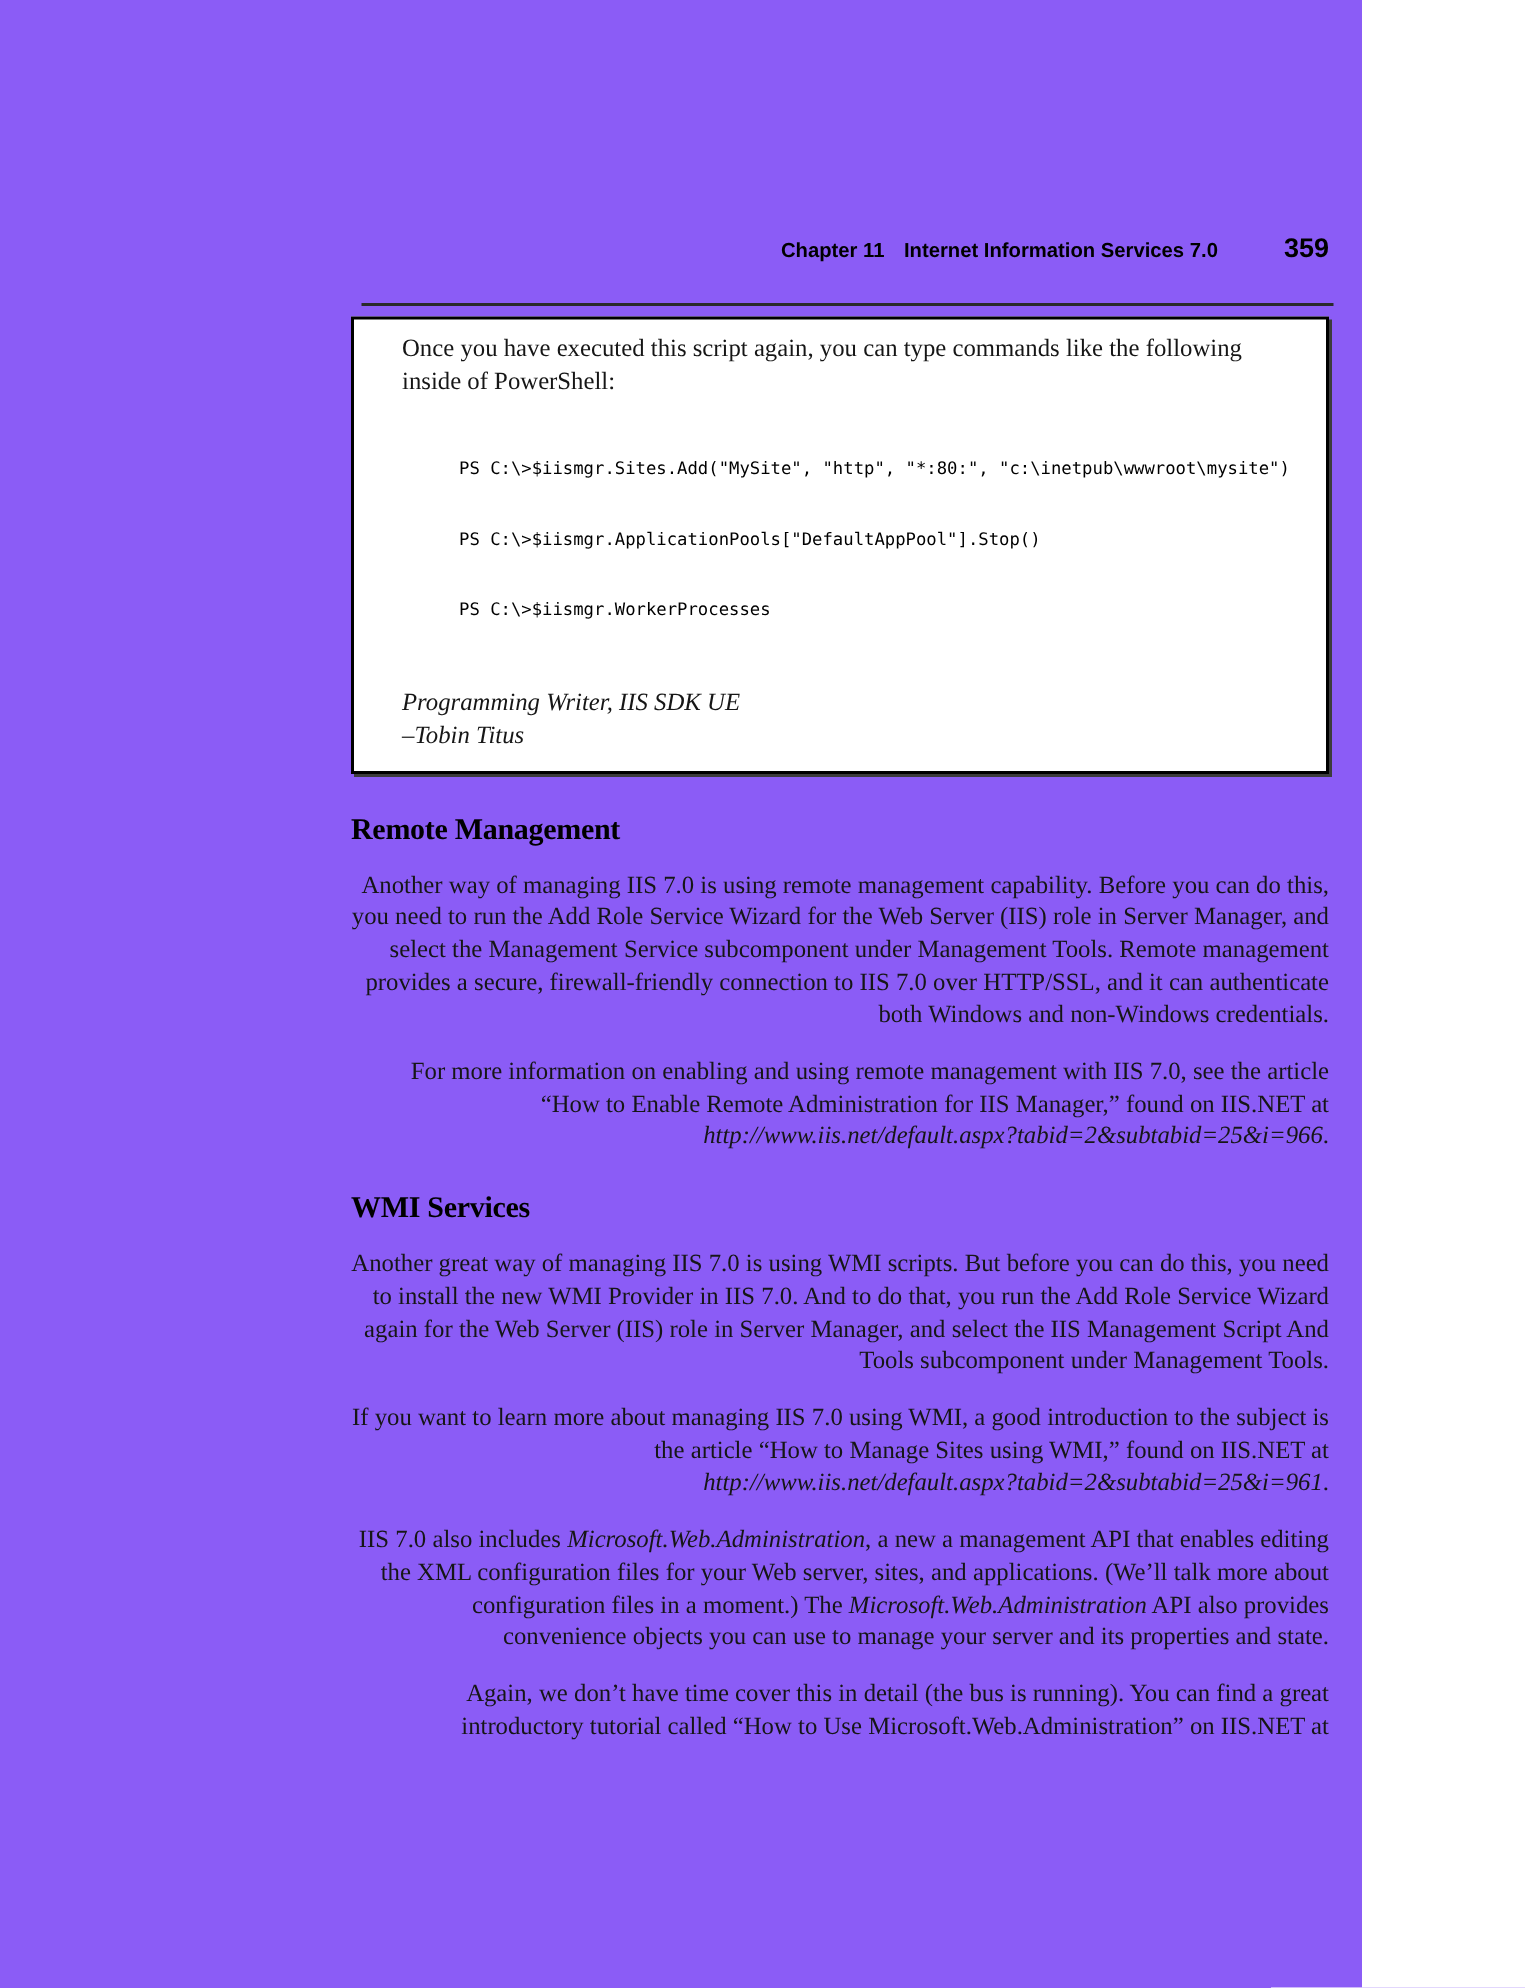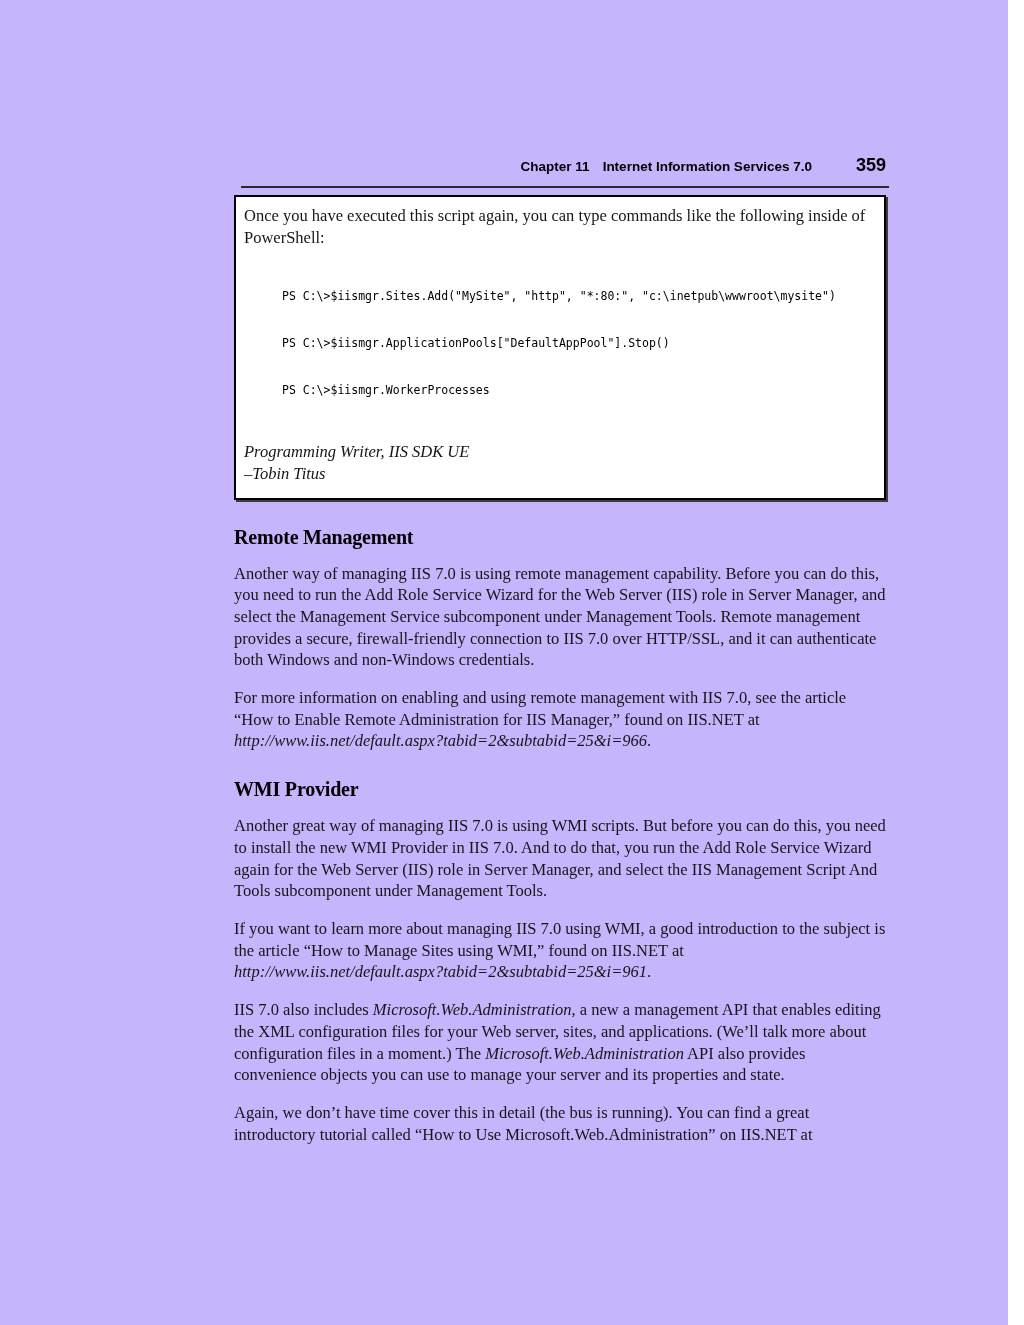--- a/index.html
+++ b/index.html
@@ -2,23 +2,23 @@
 <html><head>
 <meta charset="utf-8">
 <style>
   html, body {
     margin: 0;
     padding: 0;
     background: #ffffff;
   }
   .page {
     position: relative;
-    width: 1008px;
+    width: 908px;
     height: 1325px;
-    background: #c4b5fd;
+    background: #8b5cf6;
     color: #161616;
     overflow: hidden;
   }
   .content {
     position: absolute;
     left: 234px;
     top: 157px;
     width: 652px;
     font-family: "Liberation Serif", serif;
     font-size: 16.5px;
@@ -34,24 +34,24 @@
     font-size: 13.5px;
     line-height: 16px;
     color: #000;
   }
   .runhead .chapter { margin-right: 13px; }
   .runhead .pagenum { margin-left: 44px; font-size: 18px; }
 
   
   .sidebar-box {
     position: relative;
-    margin-top: 20px;
+    margin-top: 36px;
     border: 2px solid #000;
     box-shadow: 2px 2px 0 #3c3c3c;
-    padding: 8px 14px 13px 8px;
+    padding: 8px 14px 13px 32px;
     background: #fff;
   }
   .sidebar-box::before {
     content: "";
     position: absolute;
     left: 5px;
     right: -5px;
     top: -11px;
     height: 2px;
     background: #2a2a2a;
@@ -72,21 +72,21 @@
   
   .section-heading {
     font-family: Liberation Serif, serif;
     font-weight: 700;
     font-size: 20px;
     line-height: 24px;
     letter-spacing: -0.2px;
     color: #000;
     margin: 25px 0 14px 0;
   }
-  .body-para { margin: 0 0 16px 0; }
+  .body-para { margin: 0 0 16px 0; text-align: right; }
   .body-para .i { font-style: italic; }
 </style>
 </head>
 <body>
 
 <div class="page">
   <div class="content">
 
     <div class="runhead">
       <span class="chapter">Chapter 11</span>
@@ -105,21 +105,21 @@
       <p class="attribution">–Tobin Titus</p>
     </div>
 
     <section>
       <h2 class="section-heading">Remote Management</h2>
       <p class="body-para"><span>Another way of managing IIS 7.0 is using remote management capability. Before you can do this, you need to run the Add Role Service Wizard for the Web Server (IIS) role in Server Manager, and select the Management Service subcomponent under Management Tools. Remote management provides a secure, firewall-friendly connection to IIS 7.0 over HTTP/SSL, and it can authenticate both Windows and non-Windows credentials.</span></p>
       <p class="body-para"><span>For more information on enabling and using remote management with IIS 7.0, see the article “How to Enable Remote Administration for IIS Manager,” found on IIS.NET at </span><span class="i">http://www.iis.net/default.aspx?tabid=2&amp;subtabid=25&amp;i=966</span><span>.</span></p>
     </section>
 
     <section>
-      <h2 class="section-heading">WMI Provider</h2>
+      <h2 class="section-heading">WMI Services</h2>
       <p class="body-para"><span>Another great way of managing IIS 7.0 is using WMI scripts. But before you can do this, you need to install the new WMI Provider in IIS 7.0. And to do that, you run the Add Role Service Wizard again for the Web Server (IIS) role in Server Manager, and select the IIS Management Script And Tools subcomponent under Management Tools.</span></p>
       <p class="body-para"><span>If you want to learn more about managing IIS 7.0 using WMI, a good introduction to the subject is the article “How to Manage Sites using WMI,” found on IIS.NET at </span><span class="i">http://www.iis.net/default.aspx?tabid=2&amp;subtabid=25&amp;i=961</span><span>.</span></p>
     </section>
 
     <section>
       <p class="body-para"><span>IIS 7.0 also includes </span><span class="i">Microsoft.Web.Administration</span><span>, a new a management API that enables editing the XML configuration files for your Web server, sites, and applications. (We’ll talk more about configuration files in a moment.) The </span><span class="i">Microsoft.Web.Administration</span><span> API also provides convenience objects you can use to manage your server and its properties and state.</span></p>
       <p class="body-para"><span>Again, we don’t have time cover this in detail (the bus is running). You can find a great introductory tutorial called “How to Use Microsoft.Web.Administration” on IIS.NET at</span></p>
     </section>
 
   </div>

